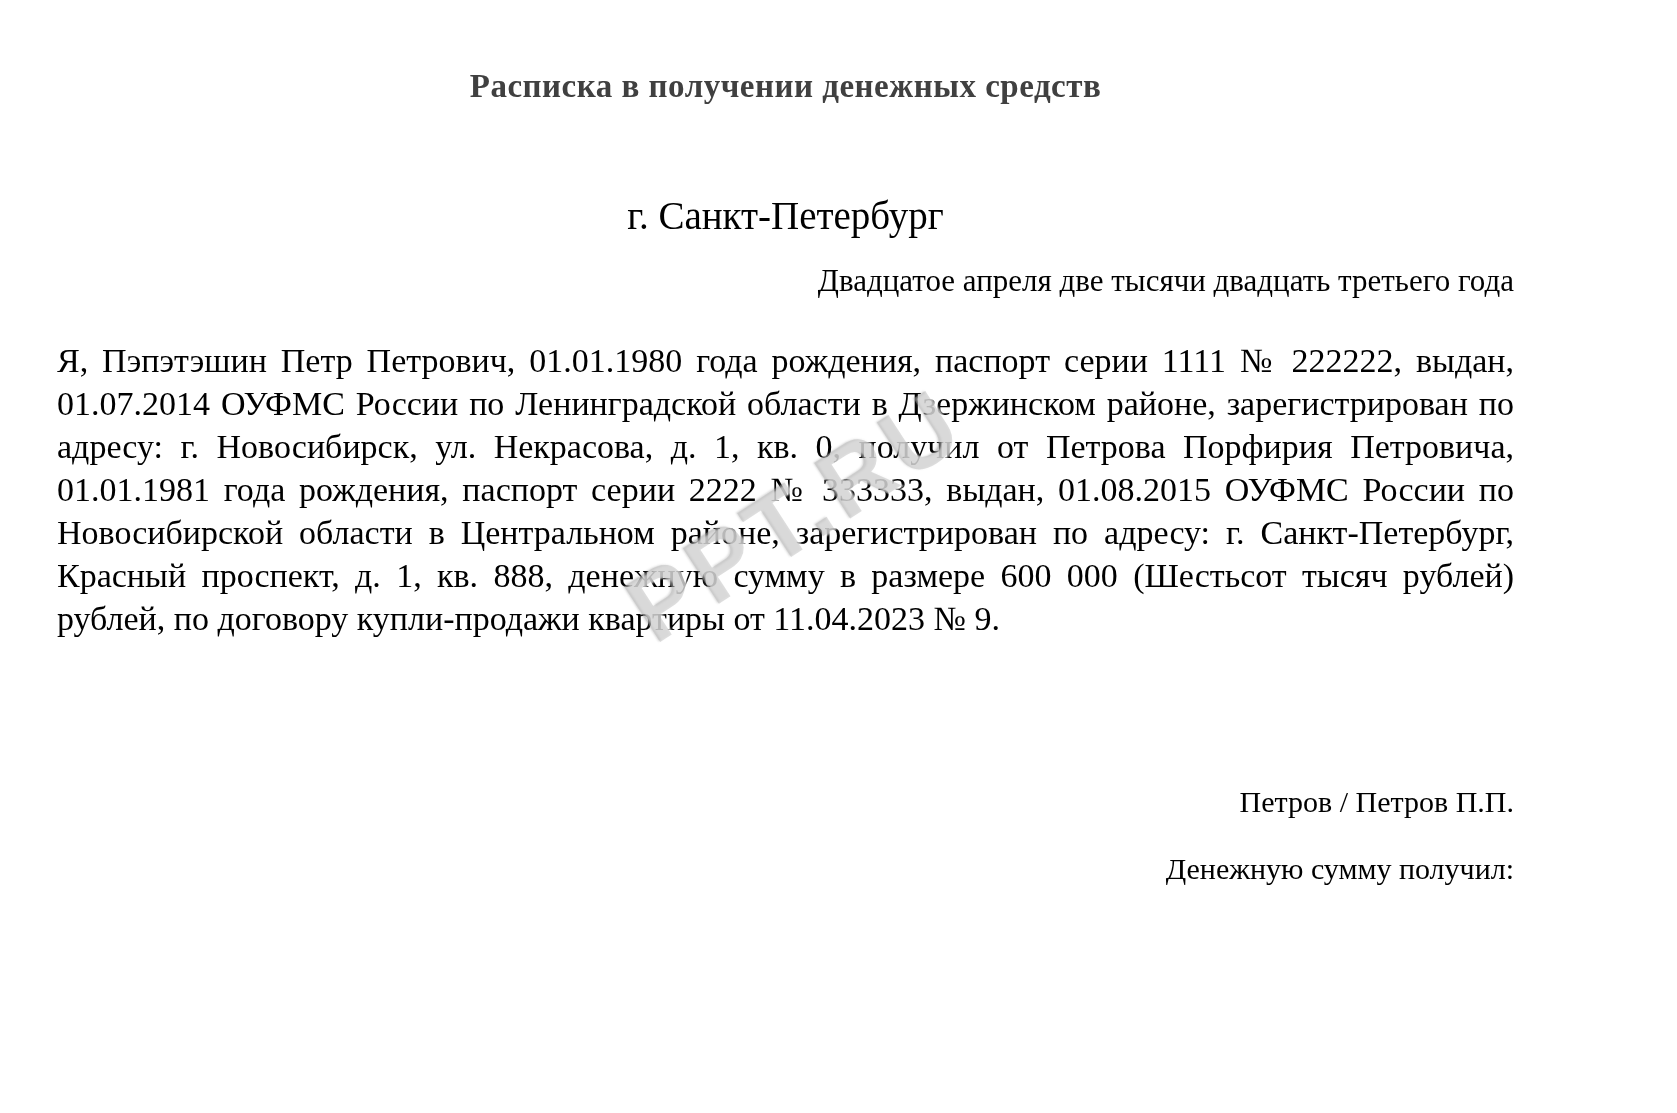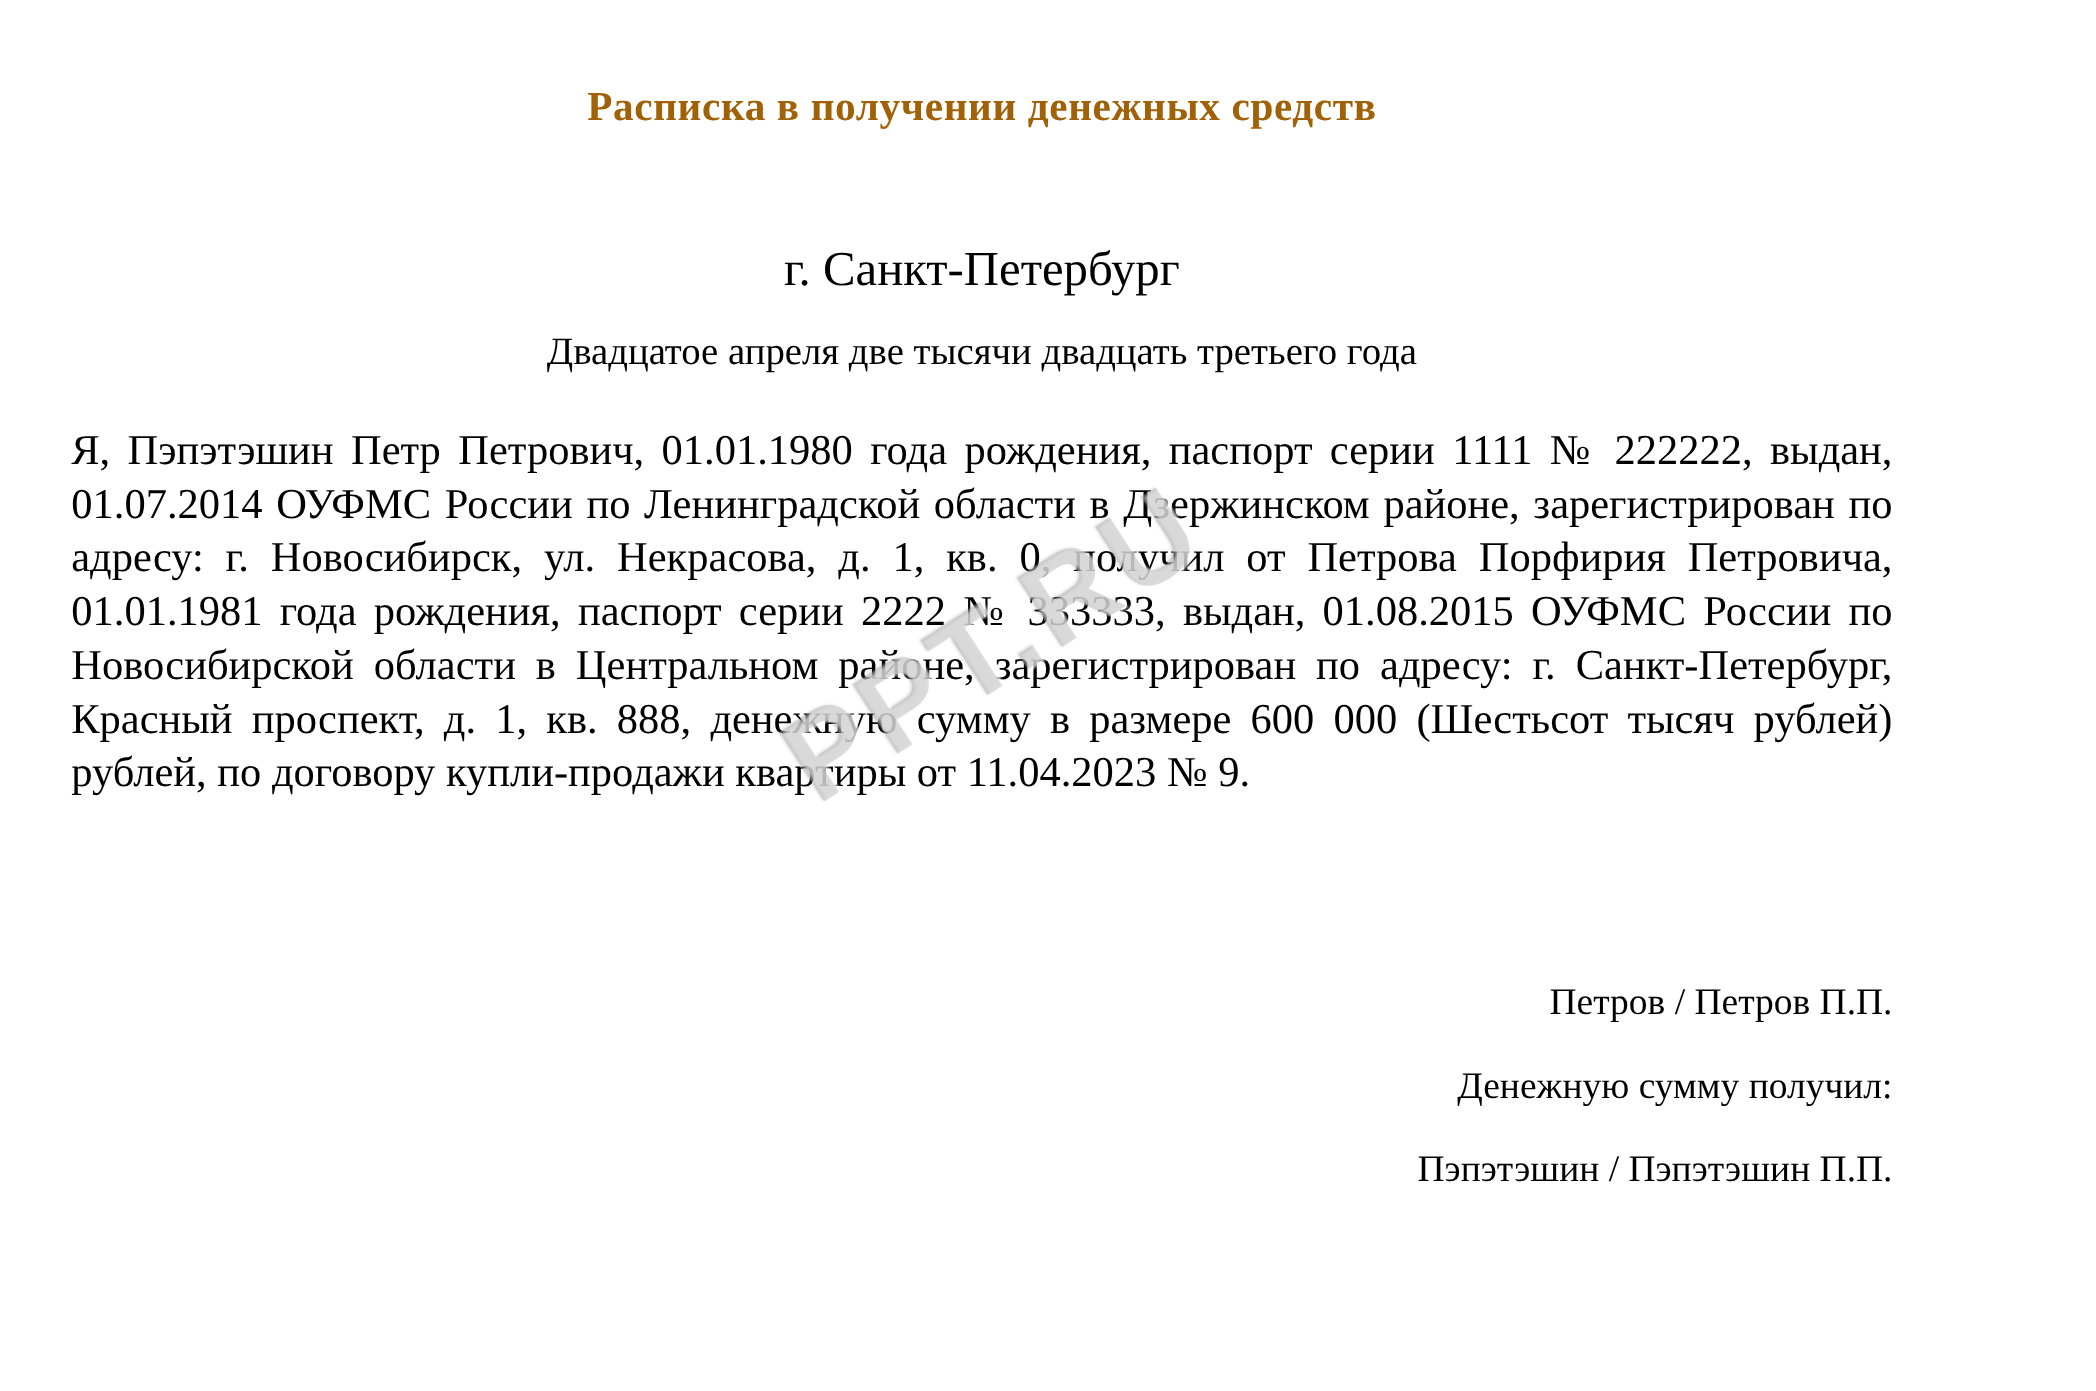--- a/index.html
+++ b/index.html
@@ -23,21 +23,21 @@
     font-weight: bold;
     letter-spacing: 0.5px;
   }
   .city-line {
     margin-top: 88px;
     text-align: center;
     font-size: 39px;
   }
   .date-line {
     margin-top: 25px;
-    text-align: center;
+    text-align: right;
     font-size: 31px;
   }
   .body-text {
     margin-top: 40px;
     font-size: 34px;
     line-height: 43px;
     text-align: justify;
     text-justify: inter-word;
   }
   .signatures {
@@ -70,28 +70,27 @@
 </style>
 </head>
 <body>
 
 <div class="page">
 
   <div class="watermark">PPT.RU</div>
 
   <div class="content">
 
-    <div class="doc-title" style="color: #a16207;">Расписка в получении денежных средств</div>
+    <div class="doc-title" style="color: #404040;">Расписка в получении денежных средств</div>
 
     <div class="city-line">г. Санкт-Петербург</div>
 
     <div class="date-line">Двадцатое апреля две тысячи двадцать третьего года</div>
 
     <div class="body-text">Я, Пэпэтэшин Петр Петрович, 01.01.1980 года рождения, паспорт серии 1111 № 222222, выдан, 01.07.2014 ОУФМС России по Ленинградской области в Дзержинском районе, зарегистрирован по адресу: г. Новосибирск, ул. Некрасова, д. 1, кв. 0, получил от Петрова Порфирия Петровича, 01.01.1981 года рождения, паспорт серии 2222 № 333333, выдан, 01.08.2015 ОУФМС России по Новосибирской области в Центральном районе, зарегистрирован по адресу: г. Санкт-Петербург, Красный проспект, д. 1, кв. 888, денежную сумму в размере 600 000 (Шестьсот тысяч рублей) рублей, по договору купли-продажи квартиры от 11.04.2023 № 9.</div>
 
     <div class="signatures">
       <div class="sig-line">Петров / Петров П.П.</div>
       <div class="sig-line">Денежную сумму получил:</div>
-      <div class="sig-line">Пэпэтэшин / Пэпэтэшин П.П.</div>
     </div>
 
   </div>
 </div>
 
 </body></html>

